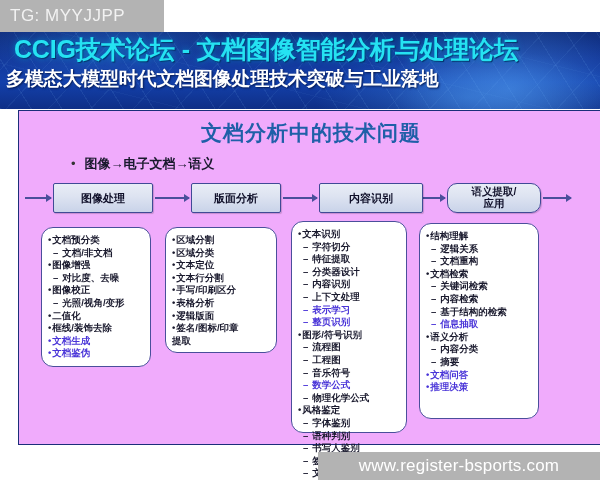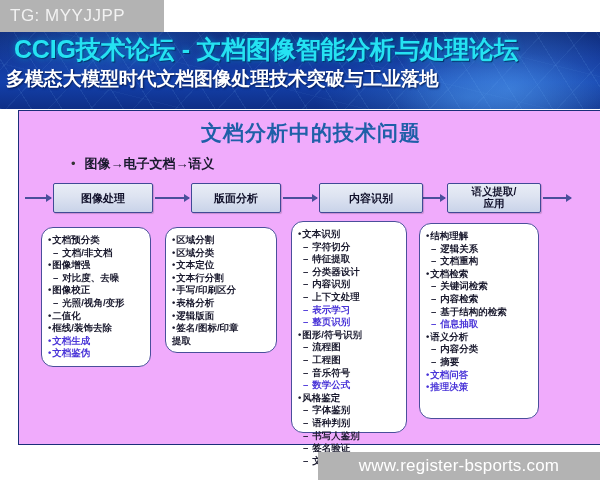--- a/index.html
+++ b/index.html
@@ -69,21 +69,21 @@
   }
   .stage{
     position:absolute;top:0;height:30px;
     border:1px solid #404a96;border-radius:2px;
     background:linear-gradient(180deg,#e9edf6 0%,#dde3f1 45%,#c9d3e9 100%);
     box-shadow:1px 1px 1px rgba(0,0,0,.18);
     display:flex;align-items:center;justify-content:center;
     font-size:11px;font-weight:bold;color:#10102a;line-height:1.12;text-align:center;
     box-sizing:border-box;
   }
-  .stage.two-line{font-size:10.5px;}
+  .stage.two-line{font-size:10.5px;border-radius:10px;}
   .arrow{
     position:absolute;top:14px;height:2px;background:#4a4f9b;
   }
   .arrow::after{
     content:"";position:absolute;right:-1px;top:-3px;
     border-left:6px solid #4a4f9b;
     border-top:4px solid transparent;border-bottom:4px solid transparent;
   }
   
   .col{
@@ -184,20 +184,21 @@
         <li class="lvl2">分类器设计</li>
         <li class="lvl2">内容识别</li>
         <li class="lvl2">上下文处理</li>
         <li class="lvl2 hl">表示学习</li>
         <li class="lvl2 hl">整页识别</li>
         <li class="lvl1">图形/符号识别</li>
         <li class="lvl2">流程图</li>
         <li class="lvl2">工程图</li>
         <li class="lvl2">音乐符号</li>
         <li class="lvl2 hl">数学公式</li>
+        <li class="lvl2">物理化学公式</li>
         <li class="lvl1">风格鉴定</li>
         <li class="lvl2">字体鉴别</li>
         <li class="lvl2">语种判别</li>
         <li class="lvl2">书写人鉴别</li>
         <li class="lvl2">签名验证</li>
         <li class="lvl2">文档年代</li>
       </ul>
     </div>
   <div class="col" id="col-3" style="left:400px;top:112px;width:120px;height:196px;">
       <ul>

